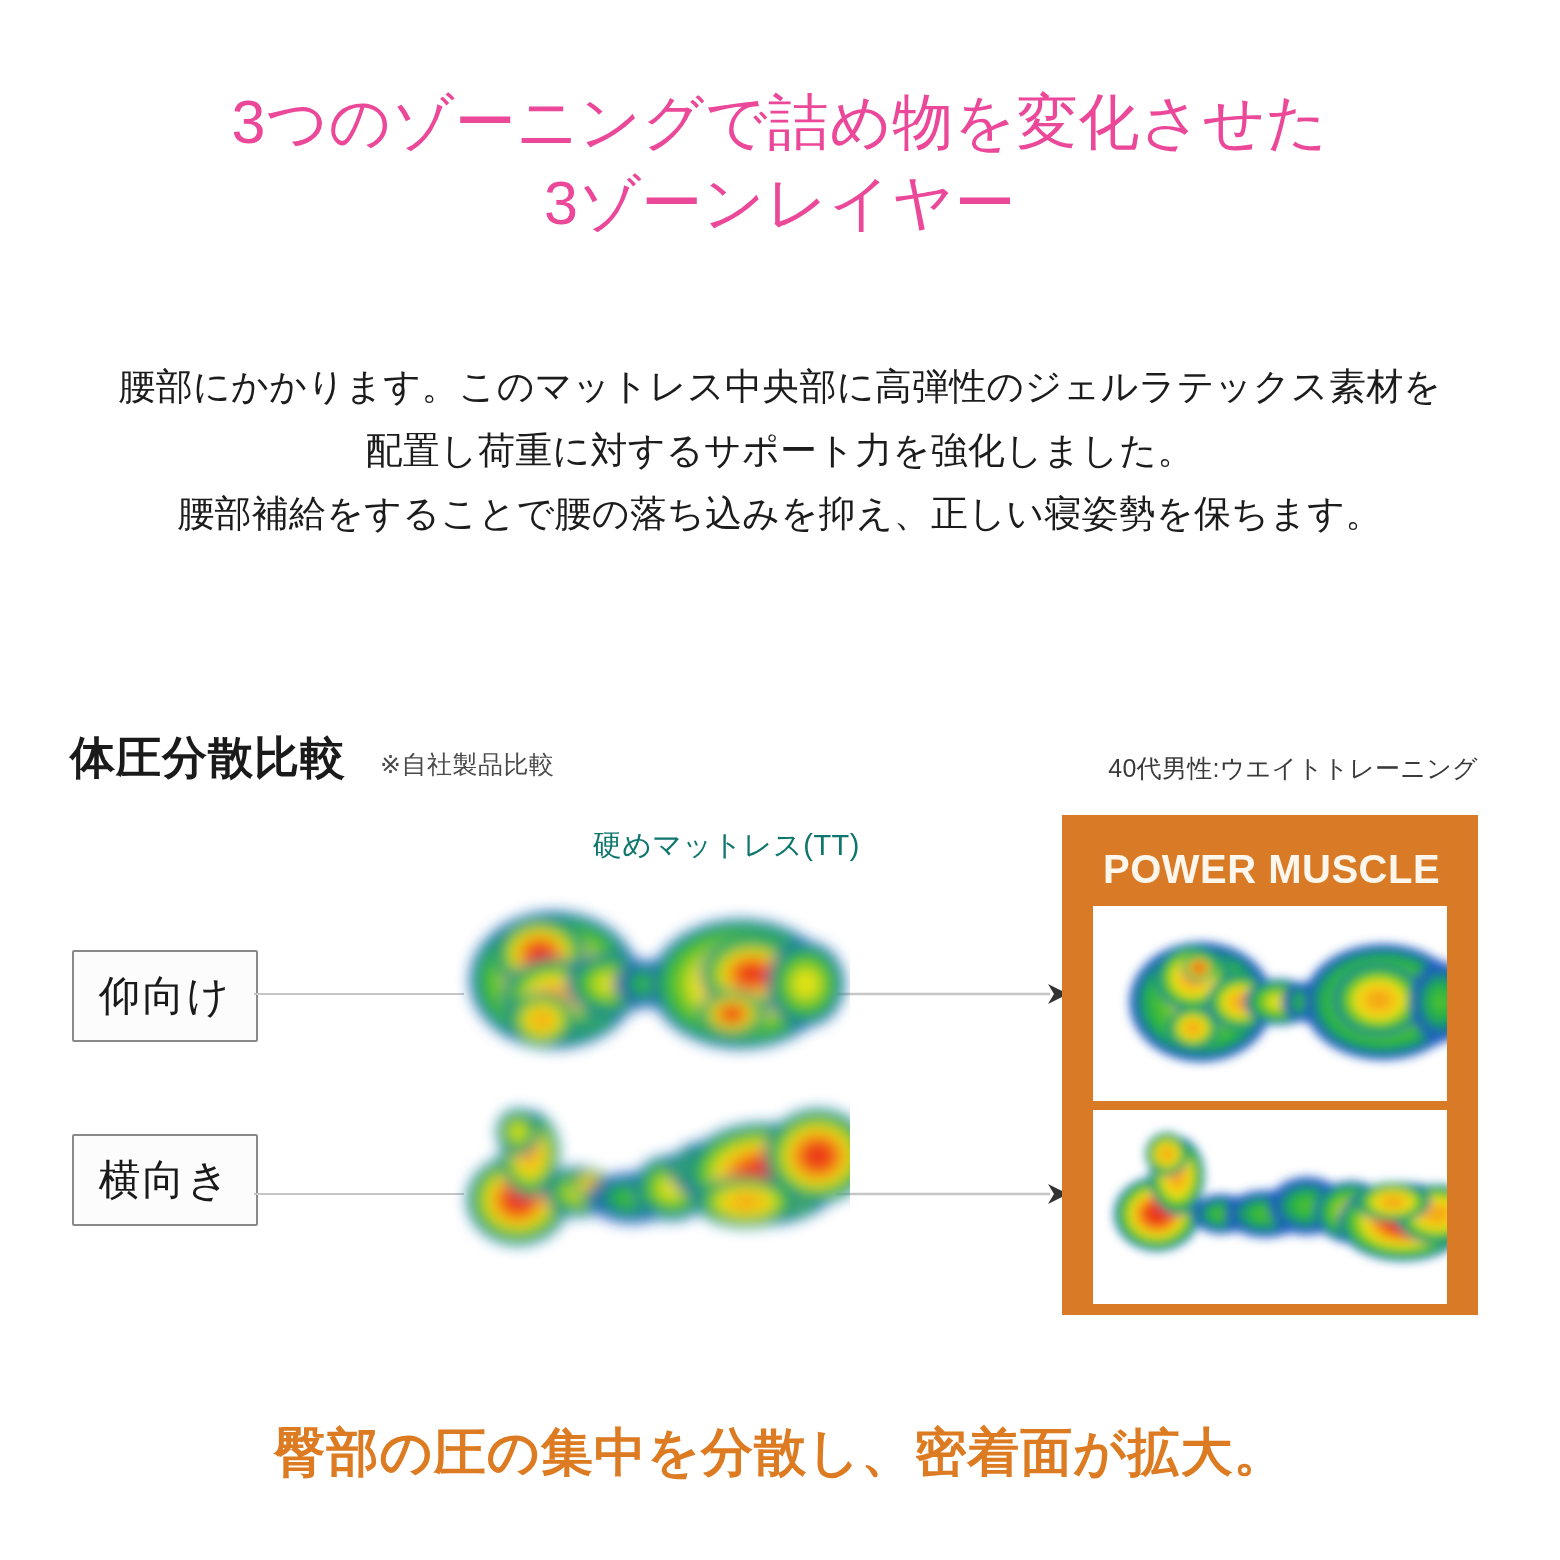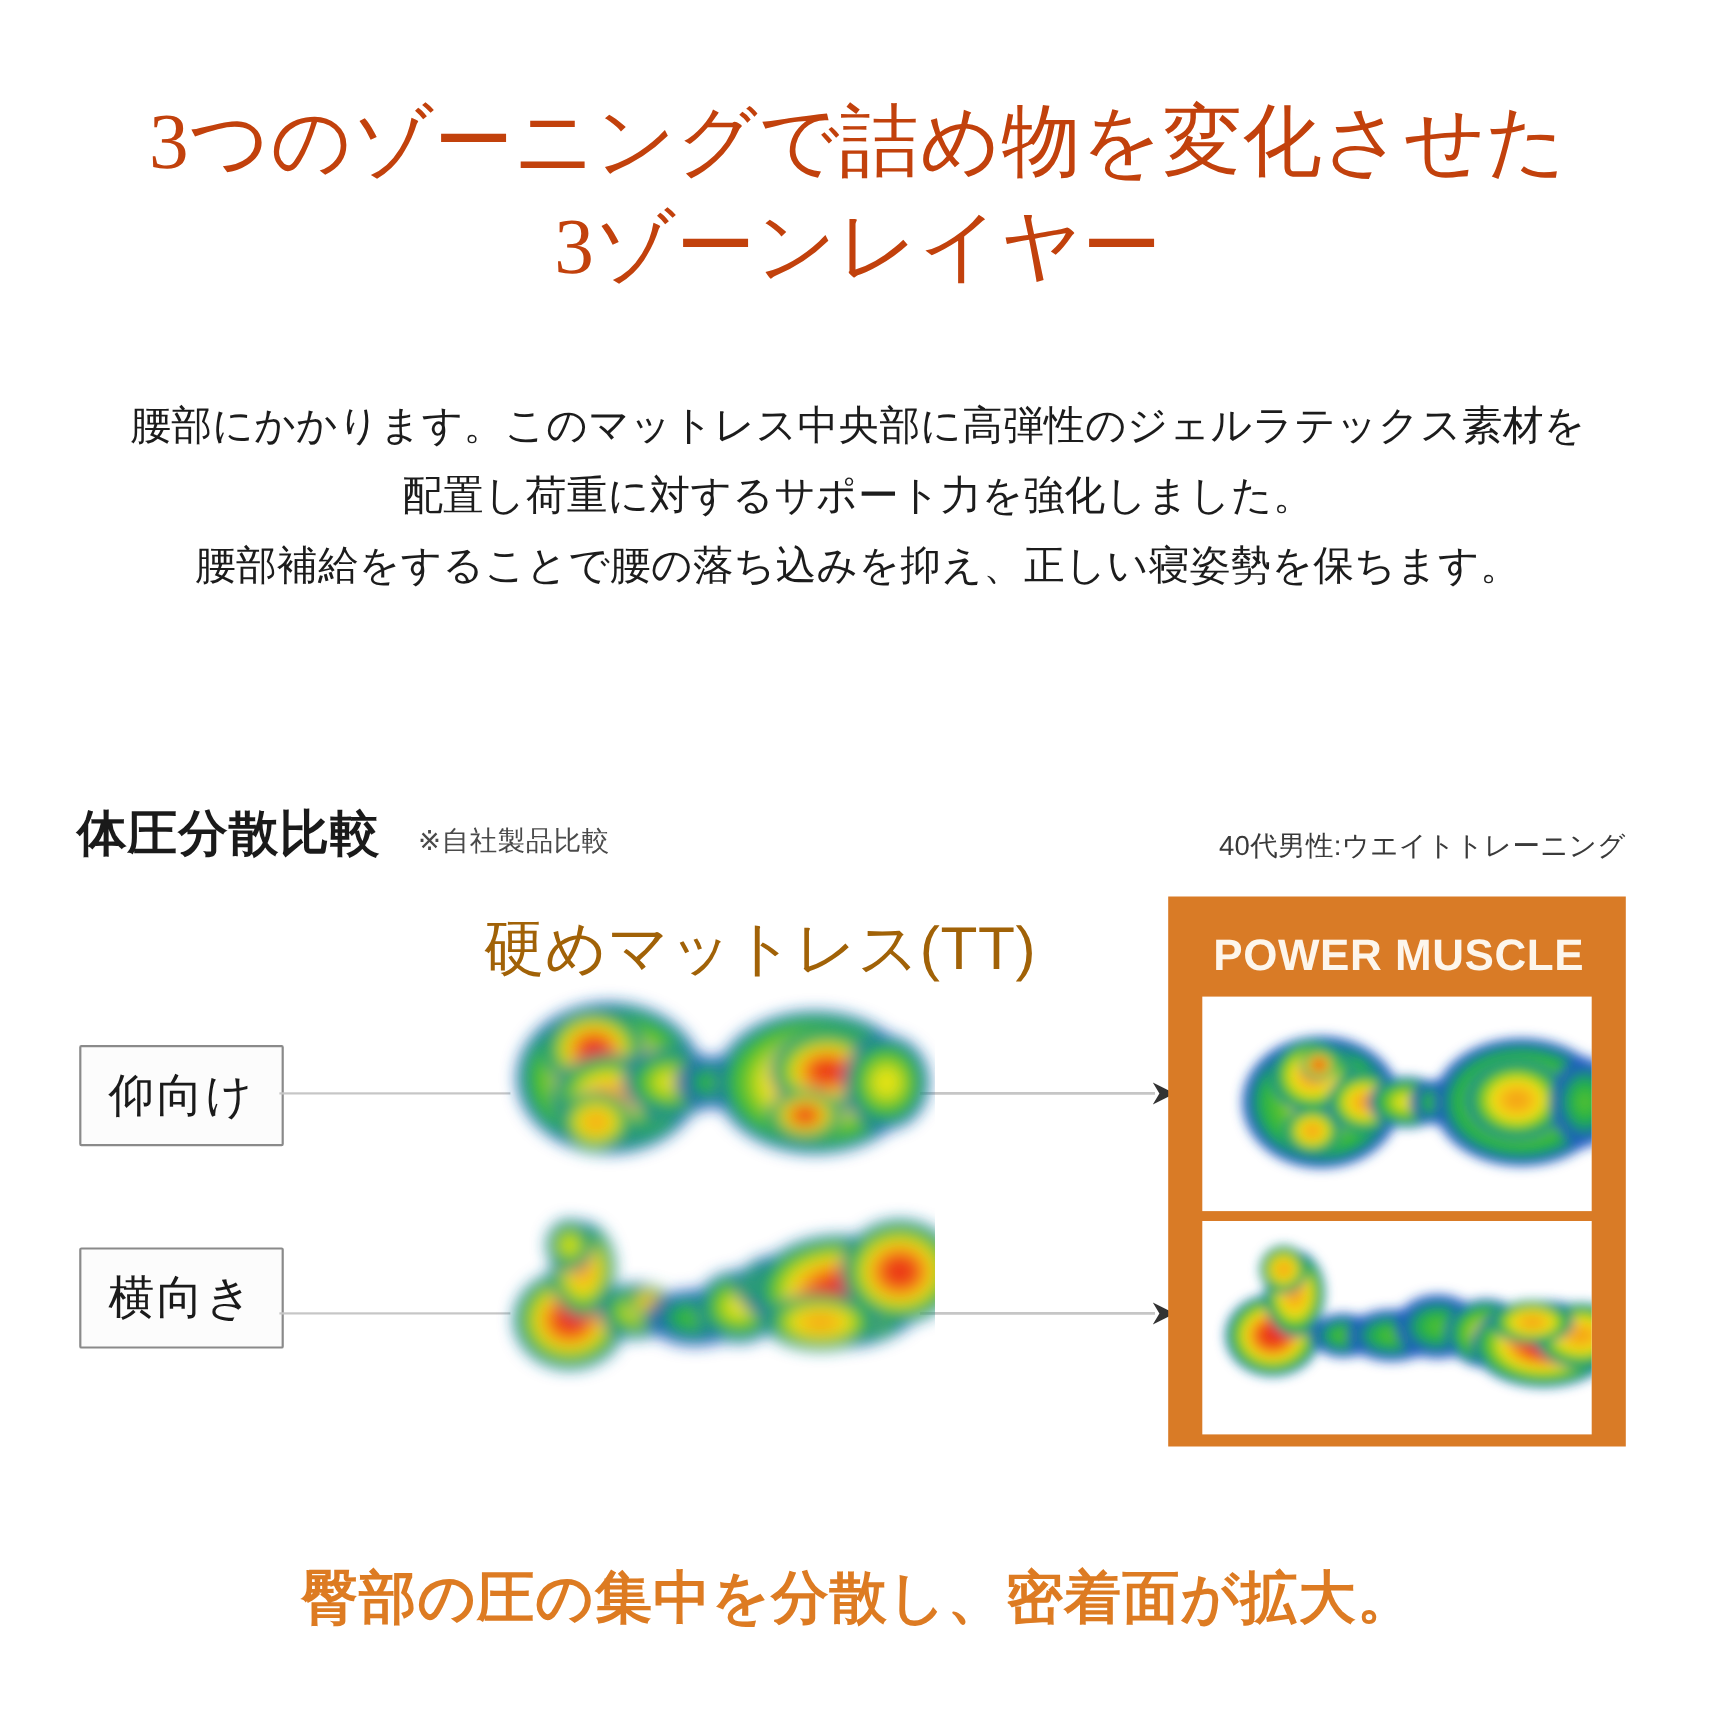--- a/index.html
+++ b/index.html
@@ -18,24 +18,24 @@
 
   
   .title-block {
     position: absolute;
     left: 0;
     top: 82px;
     width: 1560px;
     text-align: center;
   }
   .title-line {
-    font-family: Liberation Serif, serif;
-    font-size: 72px;
+    font-family: Liberation Sans, sans-serif;
+    font-size: 61px;
     line-height: 1.32;
-    color: #c2410c;
+    color: #ec4899;
     letter-spacing: 0.5px;
     white-space: nowrap;
   }
 
   
   .lead-block {
     position: absolute;
     left: 0;
     top: 355px;
     width: 1560px;
@@ -79,23 +79,23 @@
     color: #3a3a3a;
     letter-spacing: 0.3px;
     white-space: nowrap;
   }
 
   .column-head {
     position: absolute;
     left: 440px;
     top: 826px;
     width: 420px;
-    text-align: center;
-    font-size: 55px;
-    color: #a16207;
+    text-align: right;
+    font-size: 29px;
+    color: #0f766e;
     letter-spacing: 0.5px;
     white-space: nowrap;
   }
 
   
   .posture-chip {
     position: absolute;
     left: 72px;
     width: 182px;
     height: 88px;

